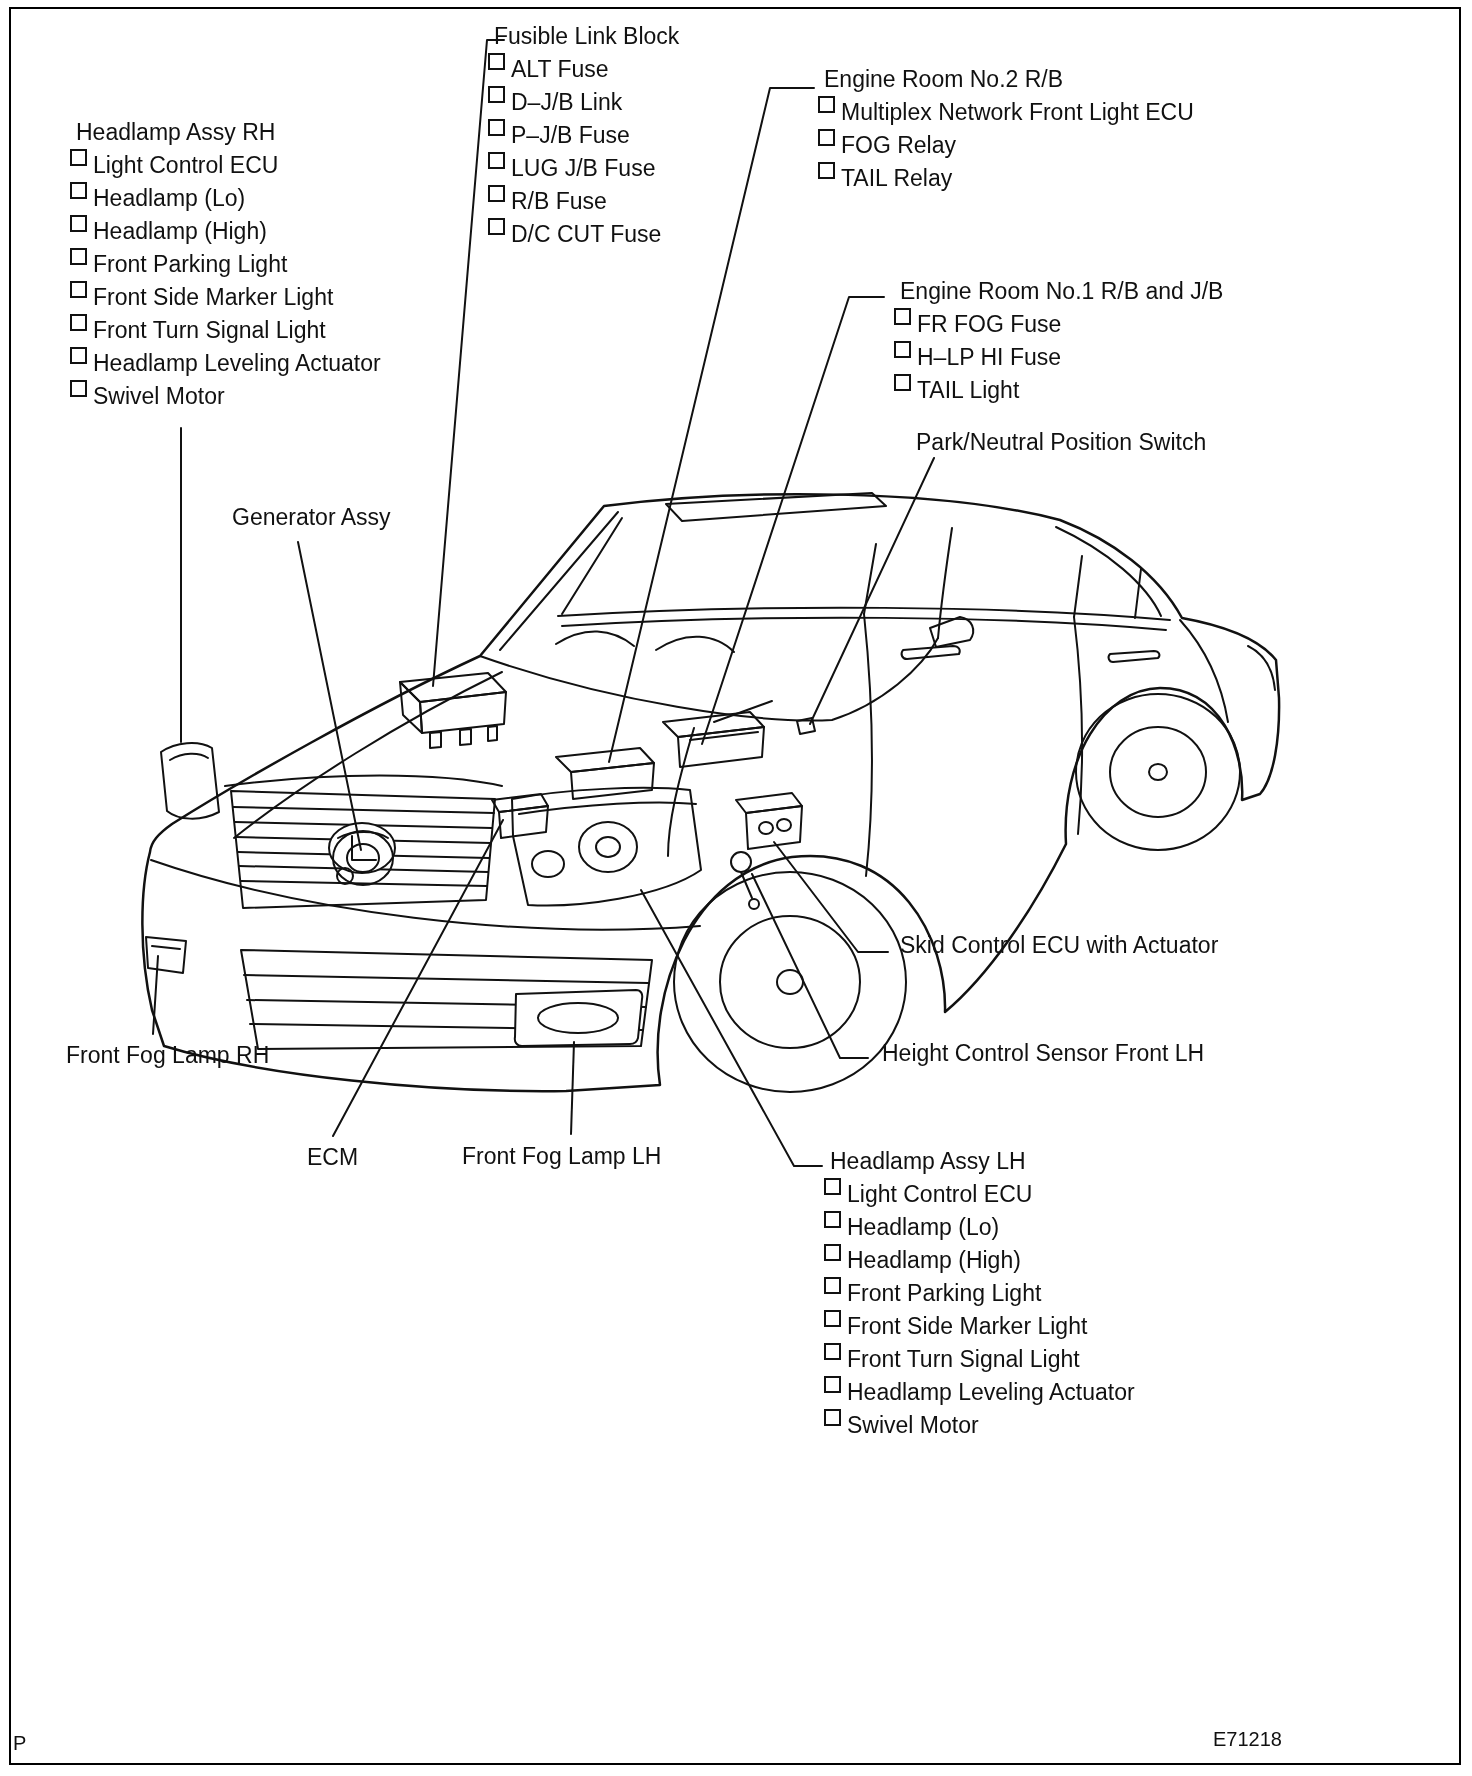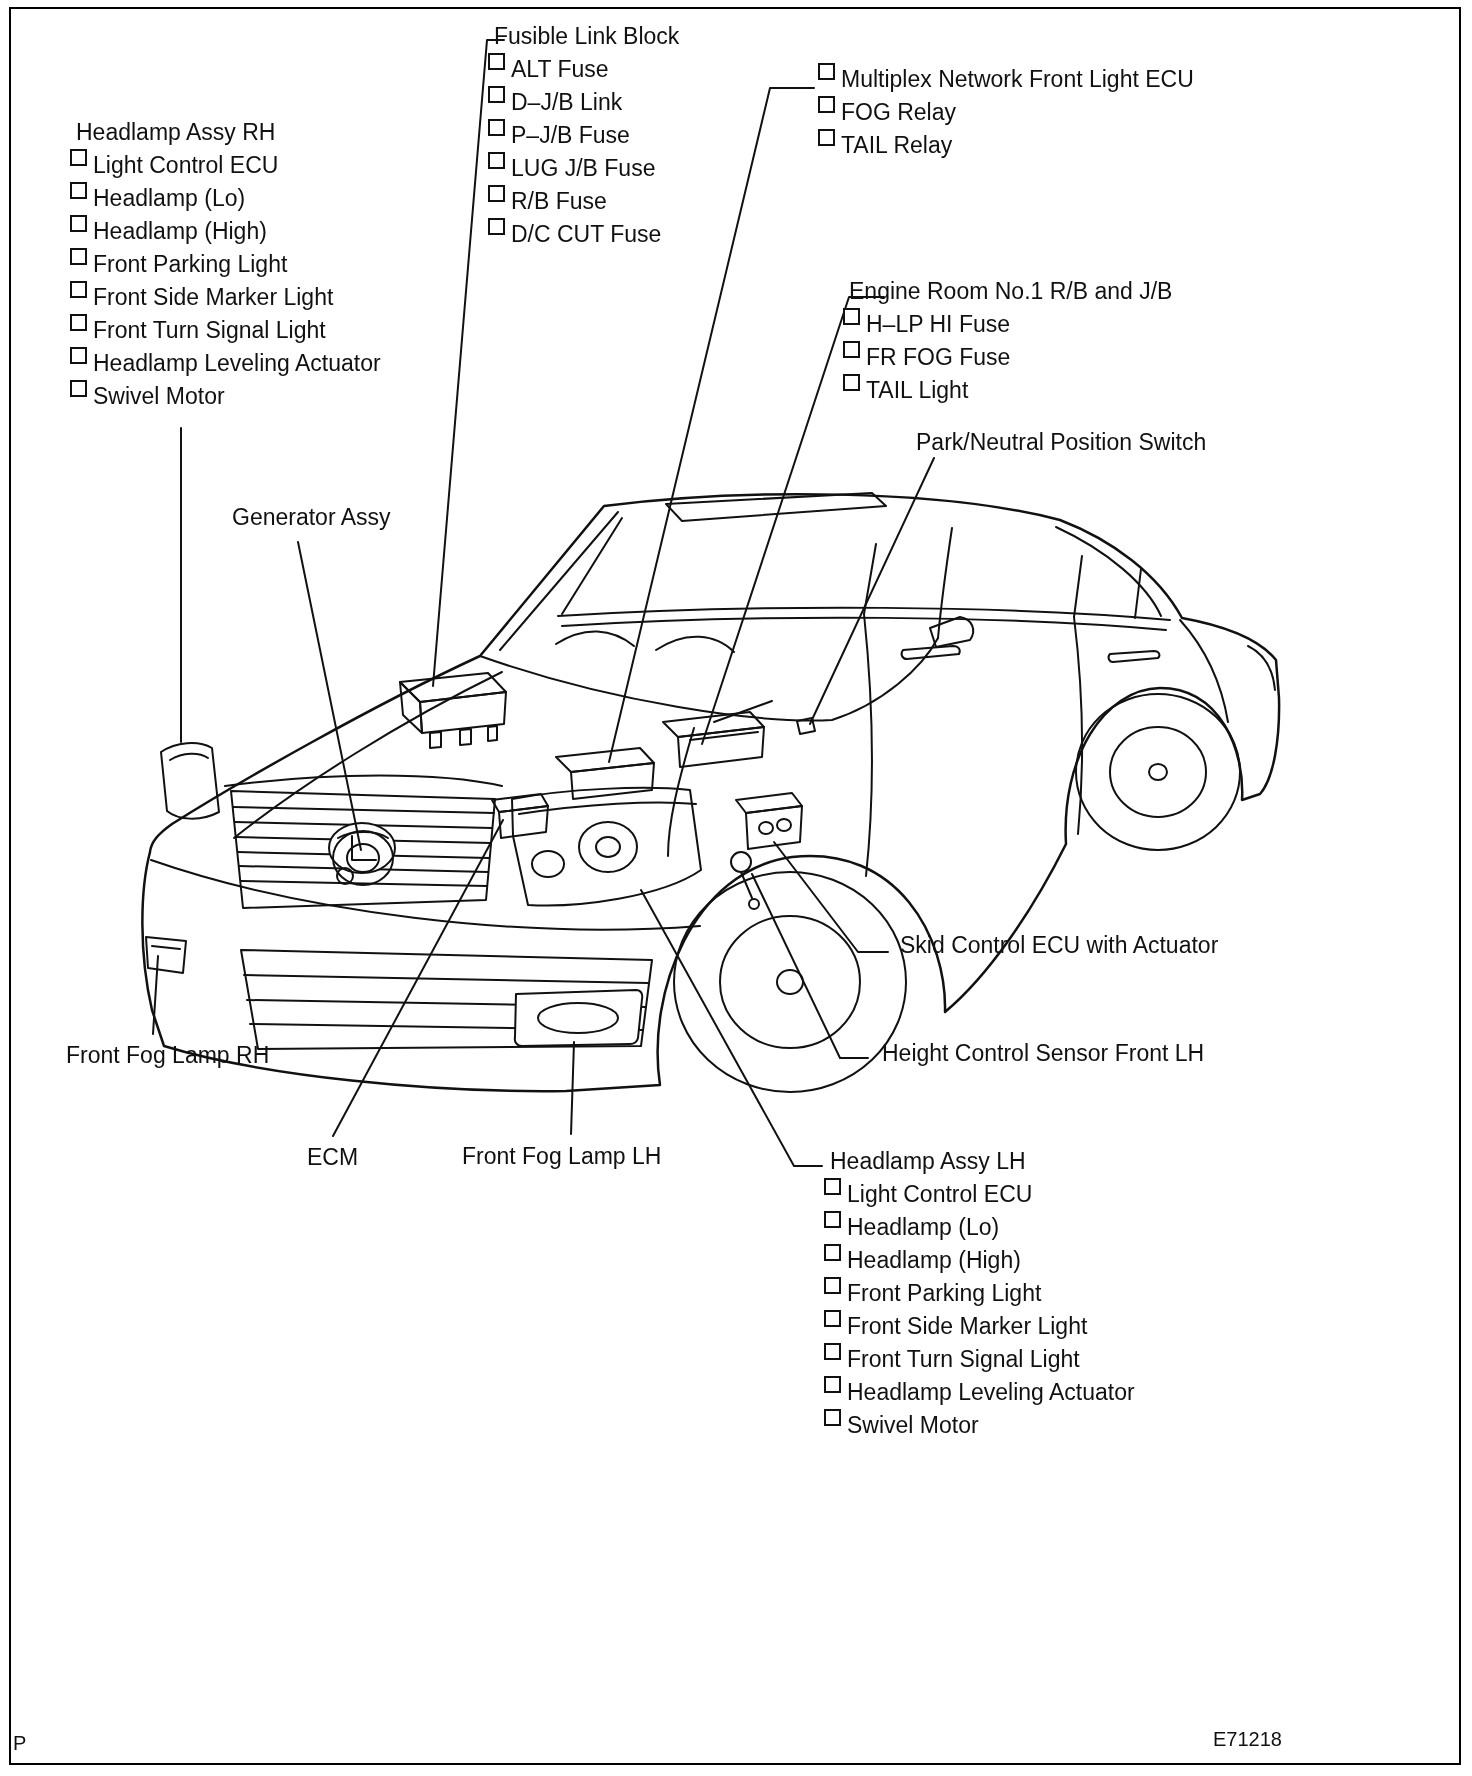--- a/index.html
+++ b/index.html
@@ -226,46 +226,47 @@
           <span class="check-label">R/B Fuse</span>
         </div>
         <div class="check-item">
           <span class="checkbox"></span>
           <span class="check-label">D/C CUT Fuse</span>
         </div>
       </div>
   </div>
 
   <div class="callout" style="left:818px;top:63px">
+    <div class="callout-title">Engine Room No.2 R/B</div>
     <div>
         <div class="check-item">
           <span class="checkbox"></span>
           <span class="check-label">Multiplex Network Front Light ECU</span>
         </div>
         <div class="check-item">
           <span class="checkbox"></span>
           <span class="check-label">FOG Relay</span>
         </div>
         <div class="check-item">
           <span class="checkbox"></span>
           <span class="check-label">TAIL Relay</span>
         </div>
       </div>
   </div>
 
-  <div class="callout" style="left:843px;top:275px">
+  <div class="callout" style="left:894px;top:275px">
     <div class="callout-title">Engine Room No.1 R/B and J/B</div>
     <div>
         <div class="check-item">
           <span class="checkbox"></span>
+          <span class="check-label">FR FOG Fuse</span>
+        </div>
+        <div class="check-item">
+          <span class="checkbox"></span>
           <span class="check-label">H–LP HI Fuse</span>
-        </div>
-        <div class="check-item">
-          <span class="checkbox"></span>
-          <span class="check-label">FR FOG Fuse</span>
         </div>
         <div class="check-item">
           <span class="checkbox"></span>
           <span class="check-label">TAIL Light</span>
         </div>
       </div>
   </div>
 
   <div class="callout" style="left:910px;top:426px">
     <div class="callout-title">Park/Neutral Position Switch</div>

